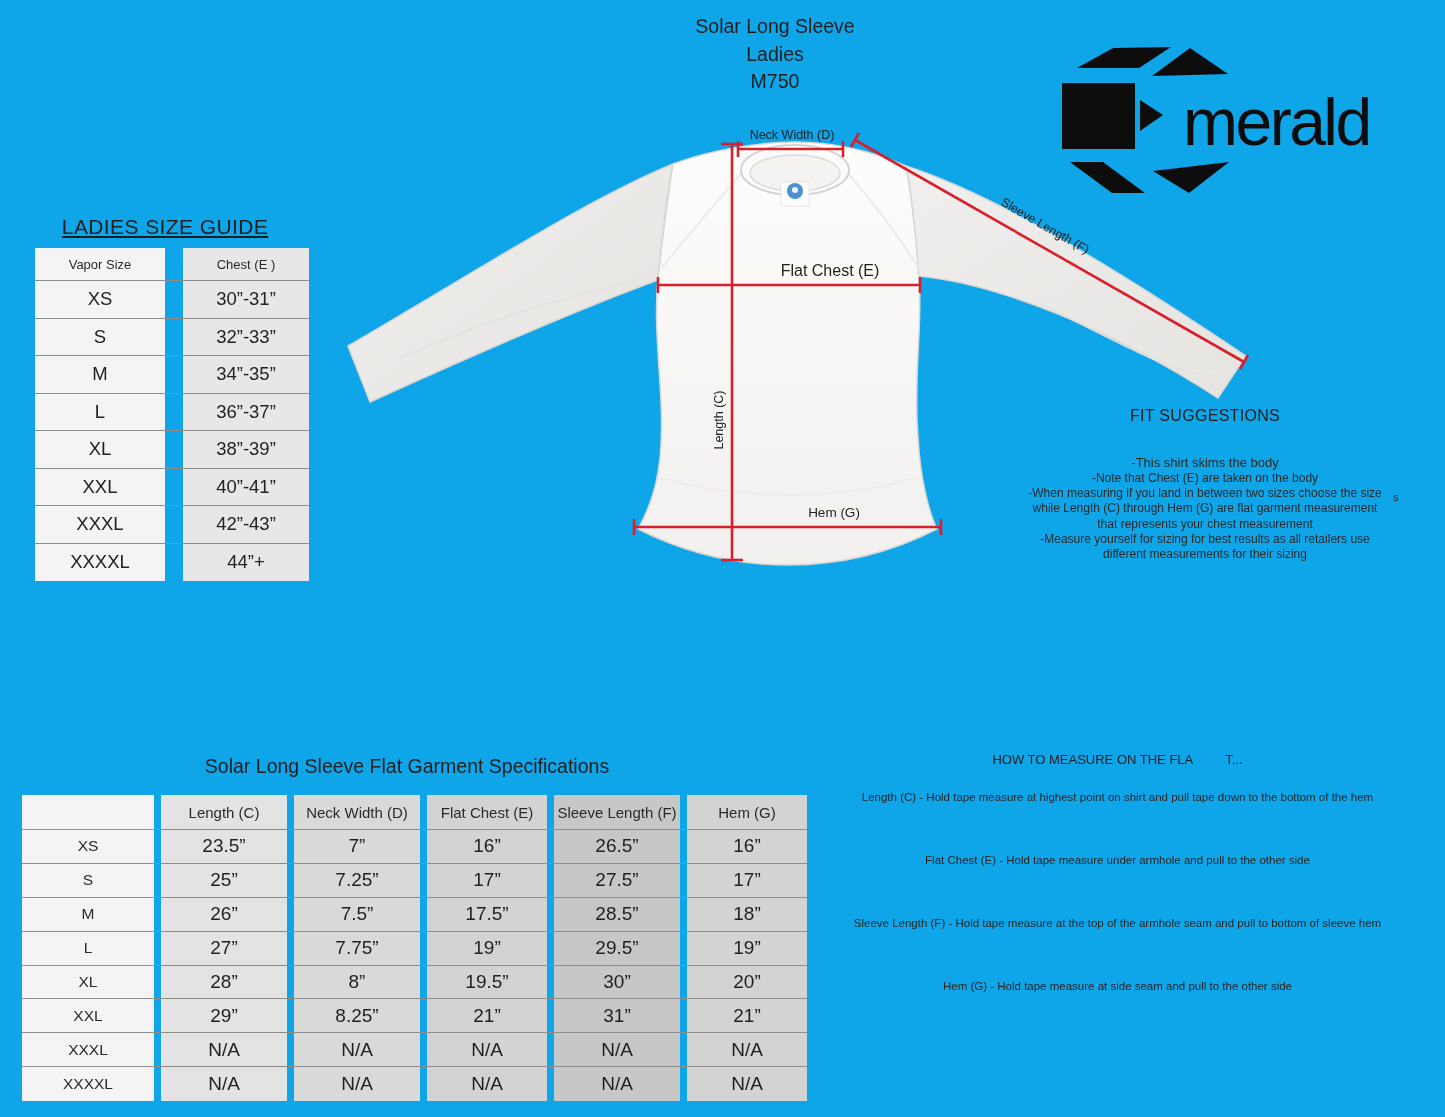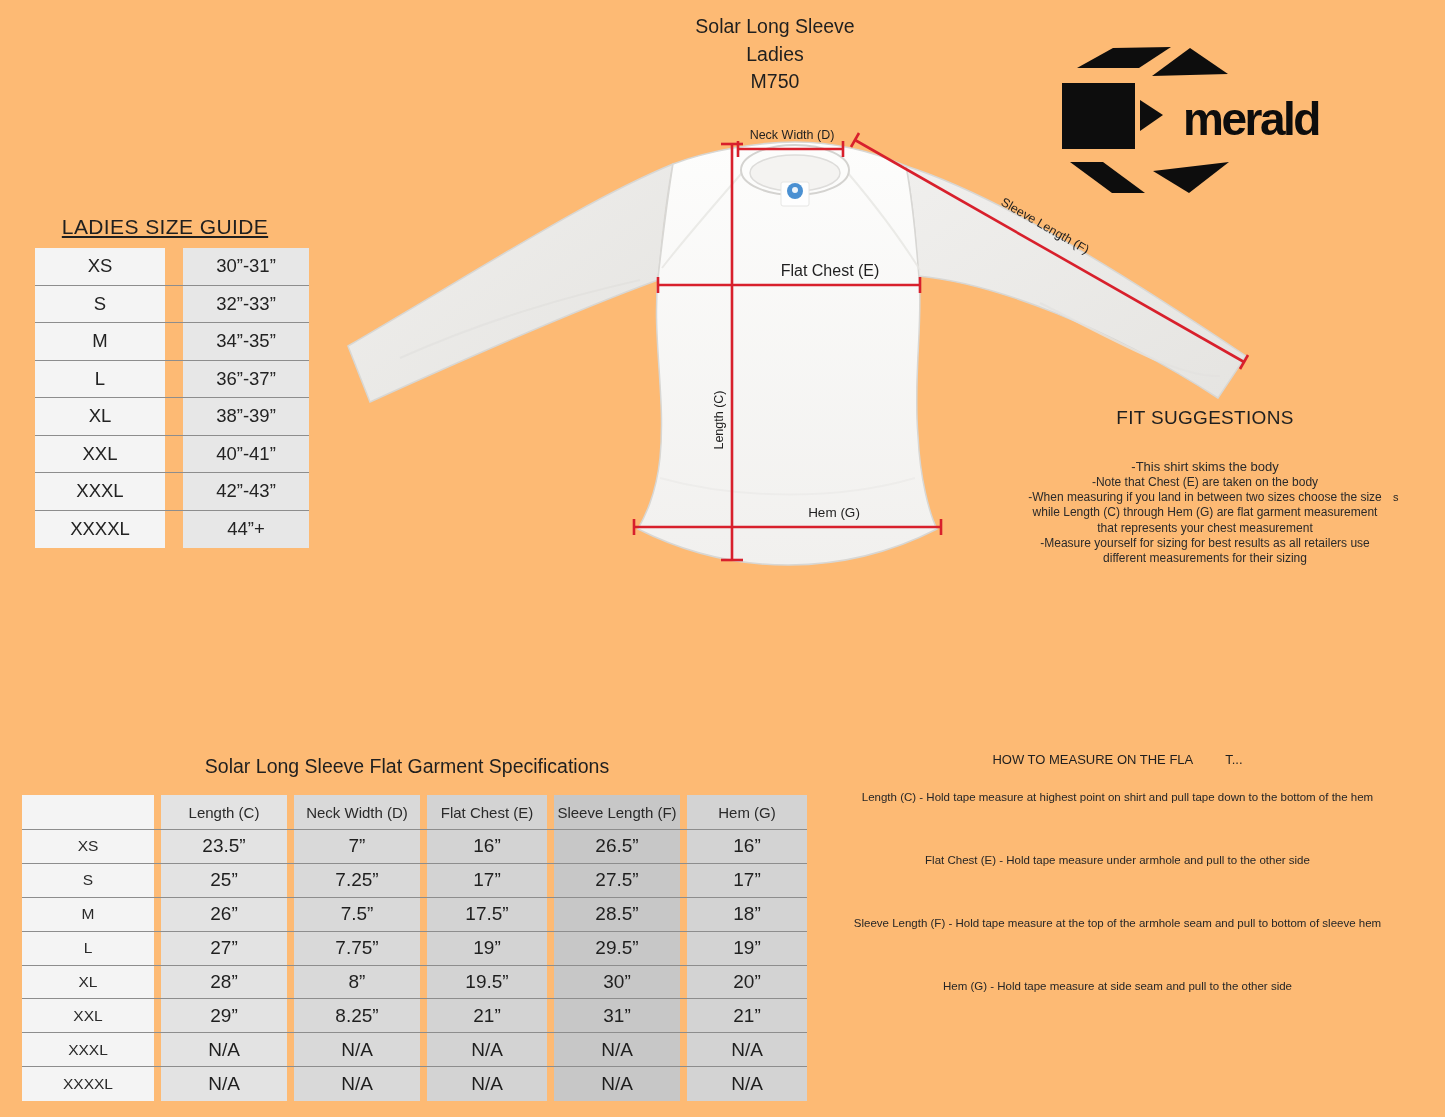--- a/index.html
+++ b/index.html
@@ -1,29 +1,29 @@
 <!DOCTYPE html>
 <html><head>
 <meta charset="utf-8">
 <style>
   html,body{margin:0;padding:0;background:#ffffff;}
   .page{
     position:relative; width:1445px; height:1117px; overflow:hidden;
-    background:#fdba74; color:#252525;
+    background:#0ea5e9; color:#252525;
     font-family:"Liberation Sans", sans-serif;
   }
   .abs{position:absolute;}
 
   
   .product-title{left:655px; top:13px; width:240px; font-size:19.5px; line-height:27.5px; color:#1f1f1f; text-align:center;}
 
   
   .logo{left:1035px; top:38px; width:400px; height:165px;}
   .logo-e{position:absolute; left:25px; top:7px; width:175px; height:150px;}
-  .logo-text{position:absolute; left:148px; top:58px; font-size:46px; font-weight:bold;
+  .logo-text{position:absolute; left:148px; top:51px; font-size:66px; font-weight:normal;
              letter-spacing:-2.5px; line-height:1; color:#0d0d0d; white-space:nowrap;}
 
   
   .sg-title{left:20px; top:215px; width:290px; font-size:21px; letter-spacing:.4px; color:#1f1f1f; text-align:center;text-decoration:underline;}
   .sg-table{left:35px; top:248px; width:274px;}
   .sg-row{display:grid; grid-template-columns:130px 126px; column-gap:18px;
           height:37.5px; border-bottom:1.5px solid #8d8d8d; box-sizing:border-box;}
   .sg-row.head{height:33px;}
   .sg-row:last-child{border-bottom:none;}
   .sg-row > div{display:flex; align-items:center; justify-content:center;}
@@ -36,21 +36,21 @@
   .shirt-diagram{left:340px; top:128px; width:920px; height:500px;}
   .m-label{position:absolute; font-size:12.5px; color:#1f1f1f; text-align:center; white-space:nowrap;}
   .lbl-neck{left:372px; top:0px; width:160px;}
   .lbl-chest{left:400px; top:134px; width:180px; font-size:16px;}
   .lbl-hem{left:424px; top:377px; width:140px; font-size:13.5px;}
   .lbl-length{left:337px; top:285px; width:84px; transform:rotate(-90deg); transform-origin:center;}
   .lbl-sleeve{left:635px; top:91px; width:140px; transform:rotate(30deg); transform-origin:center;}
 
   
   .fit{left:985px; top:407px; width:440px; text-align:center;}
-  .fit-title{font-size:19px; letter-spacing:.3px; color:#1f1f1f;}
+  .fit-title{font-size:16px; letter-spacing:.3px; color:#1f1f1f;}
   .fit-lines{margin-top:29px; font-size:12px; line-height:15.2px; color:#2a2a2a;}
   .fit-line1{font-size:13px; line-height:17px;}
   .fit-s{position:absolute; left:408px; top:84px; font-size:11px;}
 
   
   .spec-title{left:22px; top:755px; width:770px; font-size:19.5px; color:#1f1f1f; text-align:center;}
   .spec-table{left:22px; top:795px; width:785px;}
   .spec-row{display:grid; grid-template-columns:132px 126px 126px 120px 126px 120px;
             column-gap:7px; height:33.9px; border-bottom:1.5px solid #8d8d8d; box-sizing:border-box;}
   .spec-row.head{height:35px;}
@@ -93,20 +93,24 @@
         <polygon points="80,55 103,70 80,86"></polygon>
         <polygon points="10,117 43,117 85,148 52,148"></polygon>
         <polygon points="93,126 169,117 129,148"></polygon>
       </g>
     </svg>
     <div class="logo-text">merald</div>
   </div>
 
   <div class="abs sg-title">LADIES SIZE GUIDE</div>
   <div class="abs sg-table">
+    <div class="sg-row head">
+      <div class="sg-h">Vapor Size</div>
+      <div class="sg-h">Chest (E )</div>
+    </div>
     <div class="sg-row">
         <div class="sg-size">XS</div>
         <div class="sg-val">30”-31”</div>
       </div>
     <div class="sg-row">
         <div class="sg-size">S</div>
         <div class="sg-val">32”-33”</div>
       </div>
     <div class="sg-row">
         <div class="sg-size">M</div>

